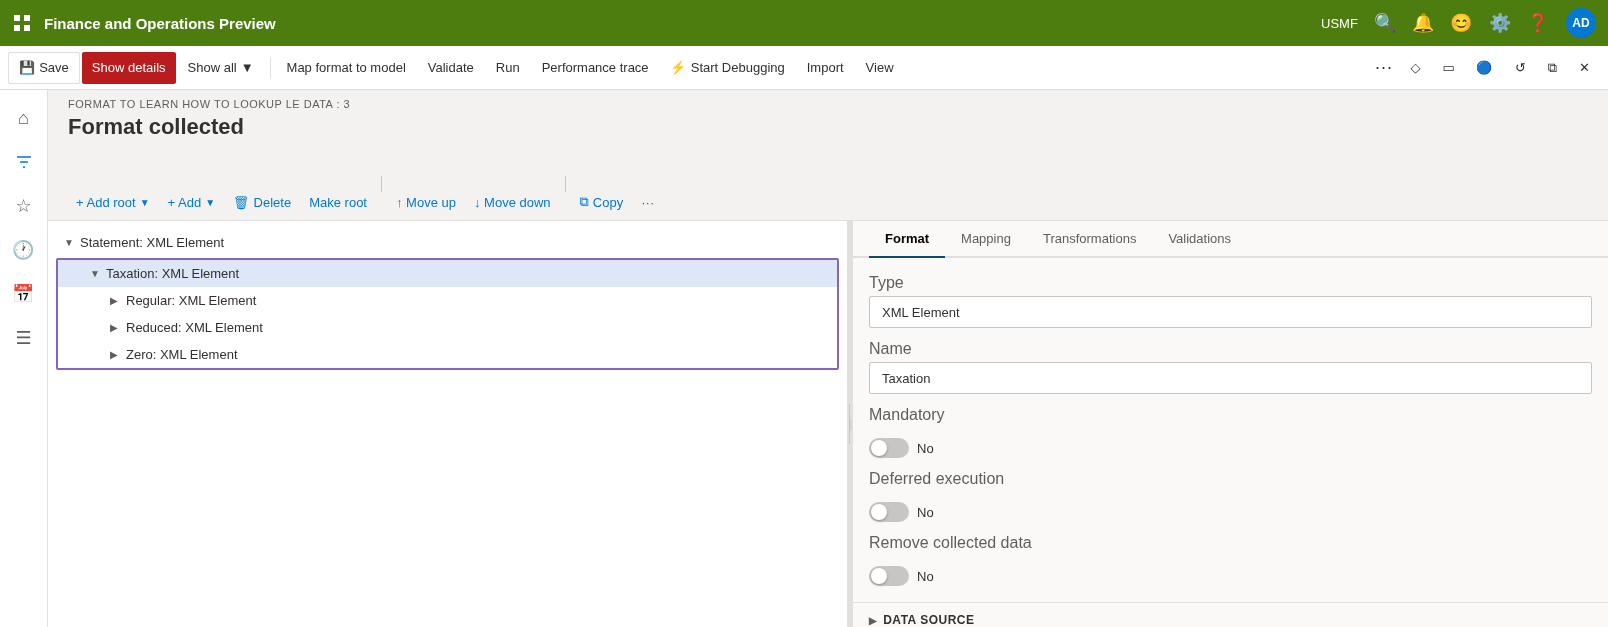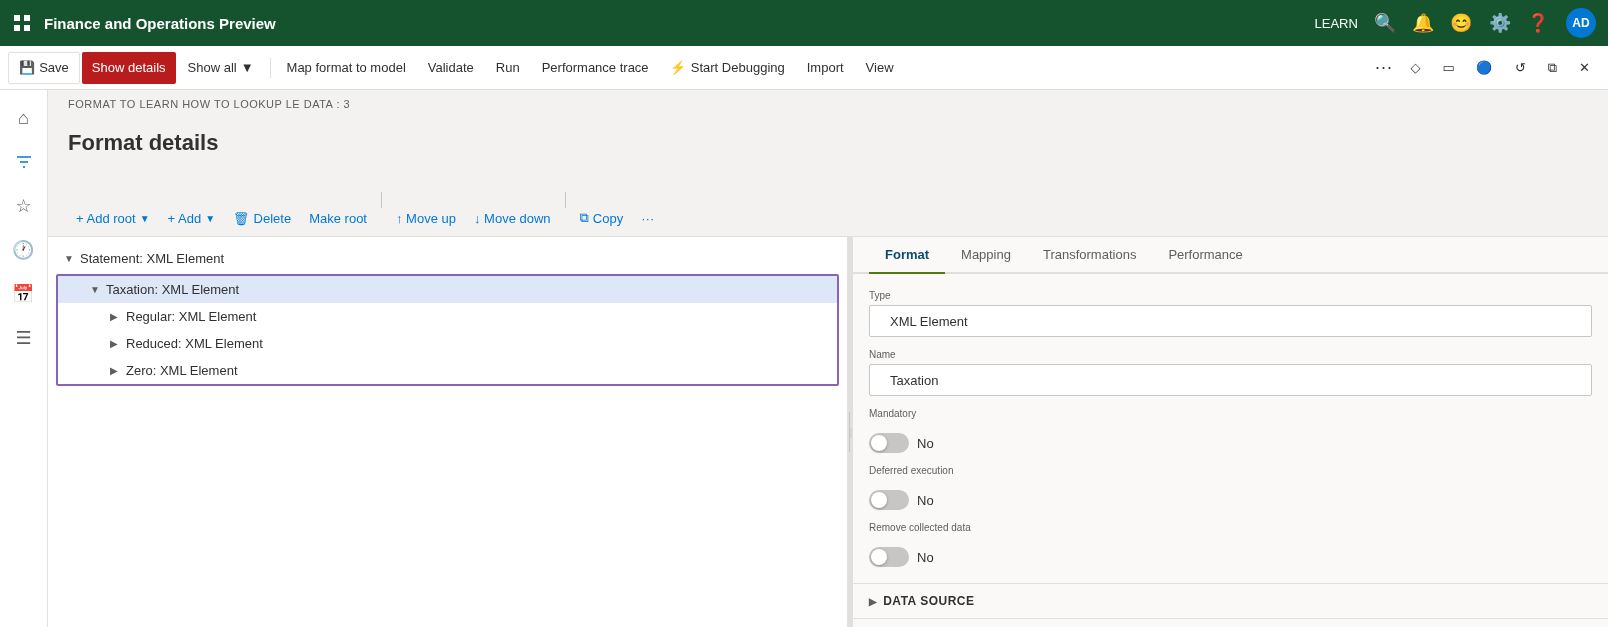--- a/index.html
+++ b/index.html
@@ -1,20 +1,20 @@
 <!DOCTYPE html>
 <html><head>
   <meta charset="utf-8">
   <style>
     * { box-sizing: border-box; margin: 0; padding: 0; font-family: 'Segoe UI', sans-serif; }
     body { background: #f3f2f1; width: 1608px; height: 627px; overflow: hidden; }
 
     
     .topbar {
-      background: #14532d;
+      background: #4d7c0f;
       height: 46px;
       display: flex;
       align-items: center;
       padding: 0 12px;
       gap: 12px;
     }
     .topbar-grid { display: flex; align-items: center; cursor: pointer; }
     .topbar-grid svg { color: white; }
     .topbar-title { color: white; font-size: 15px; font-weight: 600; flex: 1; }
     .topbar-right { display: flex; align-items: center; gap: 16px; }
@@ -57,21 +57,21 @@
     
     .left-nav { width: 48px; background: #fff; border-right: 1px solid #e1dfdd; display: flex; flex-direction: column; align-items: center; padding-top: 8px; gap: 4px; }
     .nav-icon { width: 40px; height: 40px; display: flex; align-items: center; justify-content: center; cursor: pointer; border-radius: 4px; color: #605e5c; font-size: 18px; }
     .nav-icon.active { color: #0078d4; }
 
     
     .content { flex: 1; display: flex; flex-direction: column; background: #f3f2f1; overflow: hidden; }
 
     
     .page-header { background: #f3f2f1; padding: 8px 20px 0 20px; }
-    .breadcrumb { font-size: 11px; color: #605e5c; text-transform: uppercase; letter-spacing: 0.5px; margin-bottom: 20px; }
+    .breadcrumb { font-size: 11px; color: #605e5c; text-transform: uppercase; letter-spacing: 0.5px; margin-bottom: 4px; }
     .page-title { font-size: 22px; font-weight: 600; color: #323130; margin-bottom: 8px; }
 
     
     .toolbar { display: flex; align-items: center; gap: 2px; padding: 4px 20px; background: #f3f2f1; border-bottom: 1px solid #e1dfdd; }
     .tool-btn { height: 28px; padding: 0 8px; border: none; background: transparent; cursor: pointer; font-size: 13px; color: #0078d4; display: flex; align-items: center; gap: 4px; border-radius: 2px; white-space: nowrap; margin-top: 36px; }
     .tool-btn .chevron { font-size: 10px; }
     .tool-sep { width: 1px; height: 16px; background: #c8c6c4; margin: 0 4px; }
 
     
     .main-split { display: flex; flex: 1; overflow: hidden; }
@@ -80,27 +80,27 @@
     .tree-panel { width: 800px; background: #fff; border-right: 1px solid #e1dfdd; overflow-y: auto; padding: 8px 0; }
     .tree-item { display: flex; align-items: center; padding: 6px 16px; cursor: pointer; font-size: 13px; color: #323130; user-select: none; }
     .tree-arrow { margin-right: 4px; font-size: 10px; display: inline-block; color: #605e5c; width: 12px; }
 
     
     .props-panel { flex: 1; background: #faf9f8; overflow-y: auto; display: flex; flex-direction: column; }
 
     
     .tab-bar { display: flex; border-bottom: 2px solid #e1dfdd; padding: 0 16px; background: #faf9f8; }
     .tab-item { padding: 10px 16px; font-size: 13px; color: #605e5c; cursor: pointer; border-bottom: 2px solid transparent; margin-bottom: -2px; white-space: nowrap; }
-    .tab-item.active { color: #0c4a6e; border-bottom: 2px solid #4d7c0f; font-weight: 600; }
+    .tab-item.active { color: #000000; border-bottom: 2px solid #0c4a6e; font-weight: 600; }
 
     
     .props-content { padding: 16px; flex: 1; }
-    .prop-label { font-size: 10px; color: #605e5c; margin-bottom: 4px; margin-top: 12px; }
+    .prop-label { font-size: 16px; color: #605e5c; margin-bottom: 4px; margin-top: 12px; }
     .prop-label:first-child { margin-top: 0; }
-    .prop-input { width: 100%; border: 1px solid #c8c6c4; border-radius: 2px; height: 32px; padding: 0 20px; font-size: 13px; color: #323130; background: #fff; outline: none; }
+    .prop-input { width: 100%; border: 1px solid #c8c6c4; border-radius: 2px; height: 32px; padding: 0 12px; font-size: 13px; color: #323130; background: #fff; outline: none; }
 
     
     .toggle-row { display: flex; align-items: center; gap: 8px; margin-top: 14px; }
     .toggle { width: 40px; height: 20px; background: #c8c6c4; border-radius: 10px; position: relative; cursor: pointer; }
     .toggle-knob { width: 16px; height: 16px; background: white; border-radius: 50%; position: absolute; top: 2px; left: 2px; box-shadow: 0 1px 3px rgba(0,0,0,0.3); }
     .toggle-label { font-size: 13px; color: #323130; }
 
     
     .divider-handle { width: 4px; background: #e1dfdd; cursor: col-resize; display: flex; align-items: center; justify-content: center; }
     .divider-handle::after { content: '|'; color: #c8c6c4; font-size: 10px; }
@@ -116,21 +116,21 @@
   <div class="topbar-grid">
     <svg width="20" height="20" viewBox="0 0 20 20" fill="white">
       <rect x="2" y="2" width="6" height="6"></rect>
         <rect x="12" y="2" width="6" height="6"></rect>
       <rect x="2" y="12" width="6" height="6"></rect>
         <rect x="12" y="12" width="6" height="6"></rect>
     </svg>
   </div>
   <div class="topbar-title">Finance and Operations Preview</div>
   <div class="topbar-right">
-    <span class="topbar-user">LEARN</span>
+    <span class="topbar-user">USMF</span>
     <span class="topbar-icon">🔍</span>
     <span class="topbar-icon">🔔</span>
     <span class="topbar-icon">😊</span>
     <span class="topbar-icon">⚙️</span>
     <span class="topbar-icon">❓</span>
     <div class="topbar-avatar">AD</div>
   </div>
 </div>
 
 <div class="cmdbar">
@@ -190,21 +190,21 @@
     <div class="nav-icon">☆</div>
     <div class="nav-icon">🕐</div>
     <div class="nav-icon">📅</div>
     <div class="nav-icon">☰</div>
   </div>
 
   <div class="content">
 
     <div class="page-header">
       <div class="breadcrumb">FORMAT TO LEARN HOW TO LOOKUP LE DATA : 3</div>
-      <div class="page-title">Format details</div>
+      <div class="page-title">Format collected</div>
     </div>
 
     <div class="toolbar">
       <button class="tool-btn">
         <span>+ Add root</span>
         <span class="chevron">▼</span>
       </button>
       <button class="tool-btn">
         <span>+ Add</span>
         <span class="chevron">▼</span>
@@ -269,21 +269,21 @@
       <div class="divider-handle" style="width:5px; background:#e1dfdd; cursor:col-resize; display:flex; align-items:center; justify-content:center;">
         <div style="width:1px; height:40px; background:#c8c6c4;"></div>
       </div>
 
       <div class="props-panel">
 
         <div class="tab-bar">
           <div class="tab-item active">Format</div>
           <div class="tab-item">Mapping</div>
           <div class="tab-item">Transformations</div>
-          <div class="tab-item">Performance</div>
+          <div class="tab-item">Validations</div>
         </div>
 
         <div class="props-content">
           <div class="prop-label">Type</div>
           <input class="prop-input" type="text" value="XML Element" style="">
 
           <div class="prop-label">Name</div>
           <input class="prop-input" type="text" value="Taxation" style="">
 
           <div class="prop-label">Mandatory</div>

